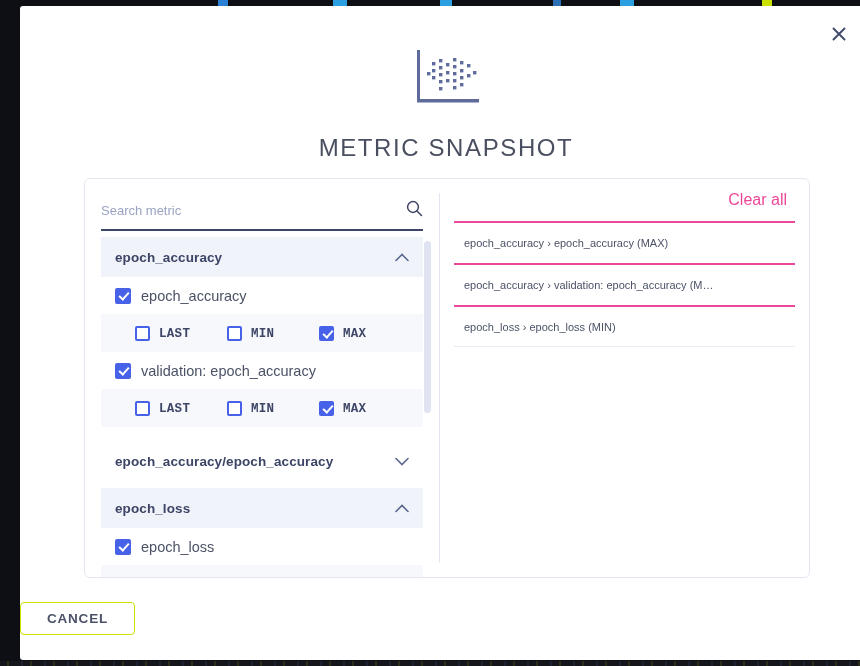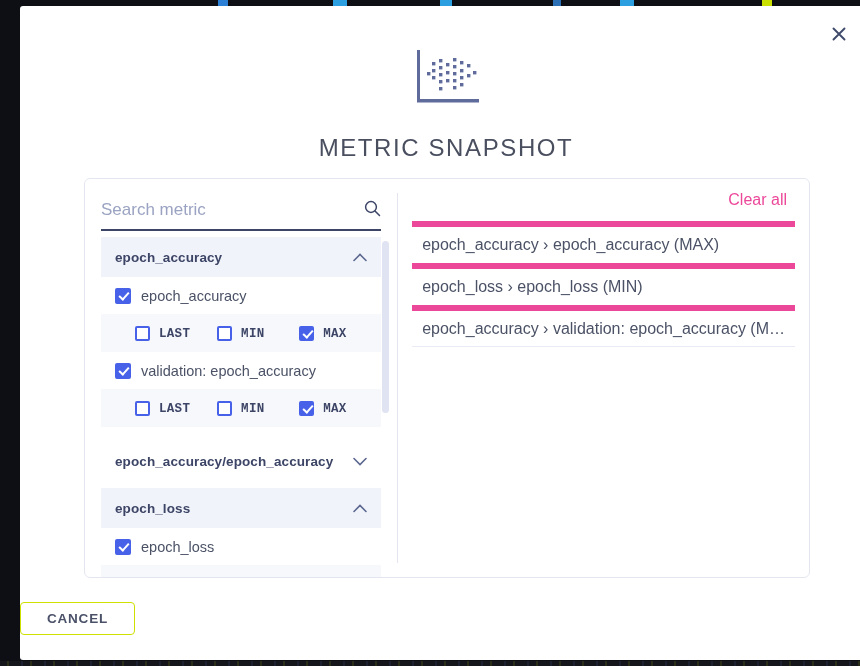--- a/index.html
+++ b/index.html
@@ -82,21 +82,21 @@
   #search-row {
     position: relative;
     margin: 18px 16px 0 16px;
     height: 34px;
     display: flex; align-items: center;
     border-bottom: 2px solid #3d4566;
   }
   #search-input {
     border: 0; outline: 0;
     width: 100%;
-    font-size: 17px;
+    font-size: 13px;
     font-family: "Liberation Sans", sans-serif;
     color: #3d4566;
     background: transparent;
     padding: 0 0 6px 0;
   }
   #search-input::placeholder { color: #9ba3c2; }
   #search-icon {
     position: absolute; right: 0; bottom: 8px;
     color: #3d4566;
   }
@@ -205,23 +205,23 @@
     padding-right: 8px;
   }
   #clear-all {
     color: #ec4899;
     font-size: 16px;
     cursor: pointer;
   }
   .sel-item {
     height: 42px;
     display: flex; align-items: center;
-    border-top: 6px solid #ec4899;
+    border-top: 2px solid #ec4899;
     padding: 0 10px;
-    font-size: 16px;
+    font-size: 11px;
     color: #4b5266;
     white-space: nowrap;
     overflow: hidden;
     cursor: pointer;
   }
   .sel-item:last-of-type { border-bottom: 1px solid #e9ecf4; }
 
   
   #footer {
     position: absolute;
@@ -407,22 +407,22 @@
       </div>
     </div>
 
     <div id="panel-divider"></div>
 
     <div id="right-panel">
       <div id="clear-all-row">
         <span id="clear-all">Clear all</span>
       </div>
       <div class="sel-item">epoch_accuracy › epoch_accuracy (MAX)</div>
+      <div class="sel-item">epoch_accuracy › validation: epoch_accuracy (M…</div>
       <div class="sel-item">epoch_loss › epoch_loss (MIN)</div>
-      <div class="sel-item">epoch_accuracy › validation: epoch_accuracy (M…</div>
     </div>
 
   </div>
 
   <div id="footer">
     <div class="btn" id="cancel-button">CANCEL</div>
   </div>
 
 </div>
 

